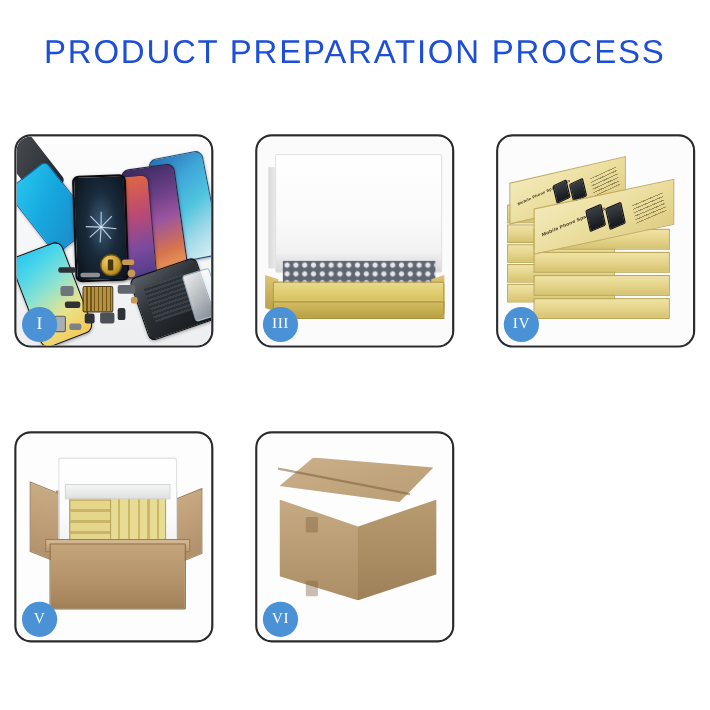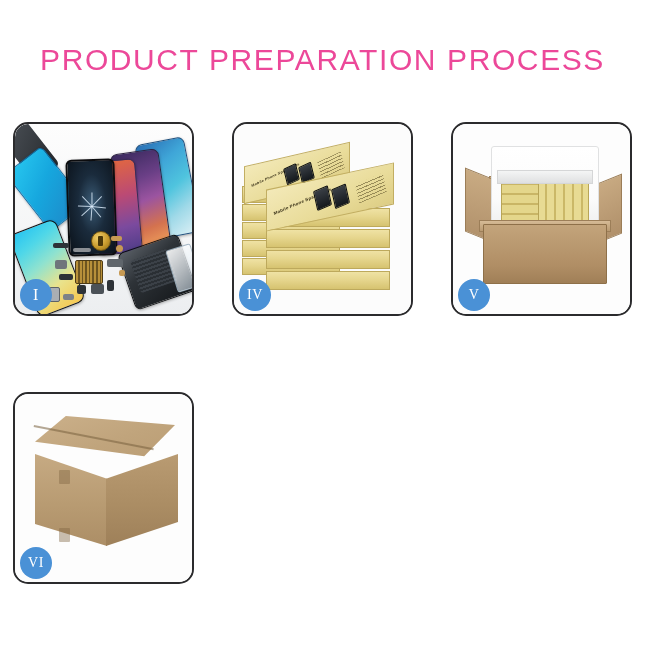--- a/index.html
+++ b/index.html
@@ -15,22 +15,22 @@
     background: #ffffff;
   }
 
   
   #header { position: absolute; top: 0; left: 0; width: 645px; }
   #title {
     text-align: center;
     font-size: 30px;
     font-weight: 400;
     letter-spacing: 1.6px;
-    color: #ec4899;
-    margin-top: 44px;
+    color: #1d4ed8;
+    margin-top: 32px;
     line-height: 1.05;
     font-family: "Liberation Sans", sans-serif;
   }
   #subtitle {
     text-align: center;
     font-size: 13.2px;
     font-weight: 400;
     color: #222222;
     margin-top: 9px;
     letter-spacing: .1px;
@@ -435,20 +435,33 @@
         <div class="part" style="left:92px; top:135px; width:16px; height:8px; background:#60666c;"></div>
         <div class="part" style="left:34px; top:163px; width:9px; height:13px; background:#a9aeb3; border:1px solid #5d6267;"></div>
         <div class="part" style="left:48px; top:170px; width:11px; height:6px; background:#7d8288;"></div>
         <div class="part" style="left:104px; top:146px; width:6px; height:6px; background:#c79a53;"></div>
 
         <div class="badge">I</div>
       </div>
     </div>
 
 
+    <div class="panel">
+      <div class="stage">
+        <div class="p3-bg"></div>
+        <div class="box3-foamside"></div>
+        <div class="box3-lidfoam"></div>
+        <div class="box3-bubble"></div>
+        <div class="box3-flapL"></div>
+        <div class="box3-flapR"></div>
+        <div class="box3-tray"></div>
+        <div class="box3-tray-front"></div>
+        <div class="badge small">III</div>
+      </div>
+    </div>
 
     <div class="panel">
       <div class="stage">
         <div class="p4-bg"></div>
         <div class="stack">
 
           <div class="sbox" style="left:2px; top:48px; width:96px; height:15px;"></div>
           <div class="sbox" style="left:2px; top:66px; width:96px; height:15px;"></div>
           <div class="sbox" style="left:2px; top:84px; width:96px; height:15px;"></div>
           <div class="sbox" style="left:2px; top:102px; width:96px; height:15px;"></div>

